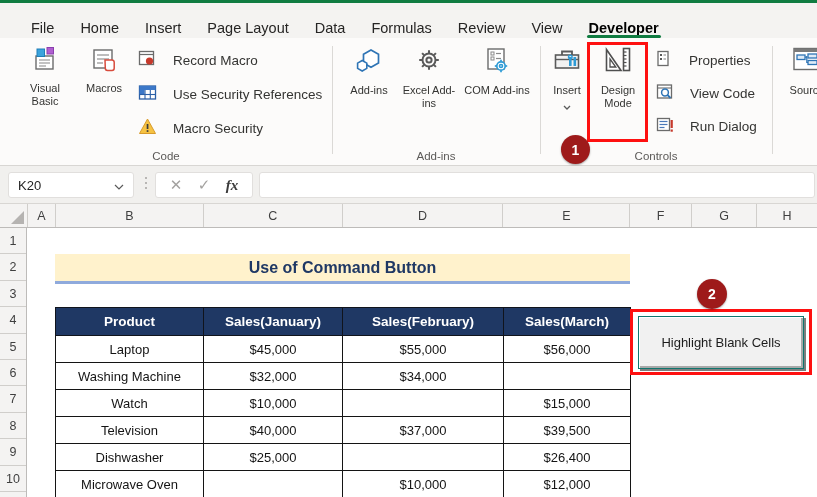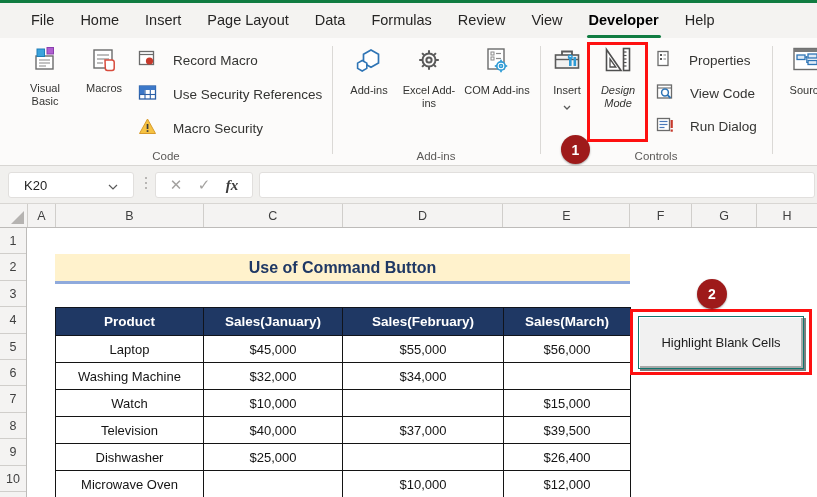--- a/index.html
+++ b/index.html
@@ -2,36 +2,36 @@
 <html><head>
 <meta charset="utf-8">
 <style>
   html,body{margin:0;padding:0;}
   .screen{position:relative;width:817px;height:497px;overflow:hidden;background:#fff;
           font-family:"Liberation Sans",sans-serif;-webkit-font-smoothing:antialiased;}
   
   .topline{position:absolute;left:0;top:0;width:817px;height:3px;background:#107C41;}
   .menubar{position:absolute;left:0;top:3px;width:817px;height:35px;background:#f4f3f1;
            display:flex;align-items:stretch;padding-left:18px;box-sizing:border-box;}
-  .tab{position:relative;padding:0 13px;font-size:14.5px;color:#262524;line-height:35px;cursor:default;white-space:nowrap;}
+  .tab{position:relative;padding:8px 13px;font-size:14.5px;color:#262524;line-height:35px;cursor:default;white-space:nowrap;}
   .tab.active{font-weight:bold;color:#000;}
   .tab .tabline{position:absolute;left:11px;right:11px;bottom:0;height:3px;background:#107C41;border-radius:2px;}
   
   .ribbon{position:absolute;left:0;top:38px;width:817px;height:128px;background:#fcfbfa;border-bottom:1px solid #d8d6d3;box-sizing:border-box;}
   .vsep{position:absolute;top:8px;height:108px;width:1px;background:#dbd9d6;}
   .grplabel{position:absolute;bottom:3px;font-size:11.5px;color:#5c5a58;text-align:center;}
   .bigbtn{position:absolute;top:8px;display:flex;flex-direction:column;align-items:center;
           font-size:11px;color:#343432;text-align:center;line-height:1.12;}
   .bigbtn .ic{margin-bottom:6px;}
   .smallbtn{position:absolute;display:flex;align-items:center;gap:16px;font-size:13.5px;color:#343432;height:24px;white-space:nowrap;}
   .chev{margin-top:3px;}
   
   .fbar{position:absolute;left:0;top:166px;width:817px;height:38px;background:#f1f0ee;border-bottom:1px solid #d8d6d3;box-sizing:border-box;}
   .namebox{position:absolute;left:8px;top:6px;width:126px;height:26px;background:#fff;border:1px solid #e1dfdd;border-radius:3px;
-           box-sizing:border-box;display:flex;align-items:center;padding:0 15px;font-size:13px;color:#1f1f1f;}
+           box-sizing:border-box;display:flex;align-items:center;padding:0 9px;font-size:13px;color:#1f1f1f;}
   .namebox .nval{flex:1;}
   .dots{position:absolute;left:145px;top:11px;display:flex;flex-direction:column;gap:3px;}
   .dots i{width:2px;height:2px;border-radius:50%;background:#a5a3a1;}
   .fnbox{position:absolute;left:155px;top:6px;width:98px;height:26px;background:#fff;border:1px solid #e1dfdd;border-radius:3px;
          box-sizing:border-box;display:flex;align-items:center;justify-content:space-around;padding:0 6px;}
   .xicon{color:#a3a19f;font-size:15px;}
   .vicon{color:#a3a19f;font-size:15px;}
   .fxicon{font-family:"Liberation Serif",serif;font-style:italic;font-weight:bold;font-size:15px;color:#3b3b3b;}
   .ffield{position:absolute;left:259px;top:6px;width:556px;height:26px;background:#fff;border:1px solid #e1dfdd;border-radius:3px;box-sizing:border-box;
           font-size:13px;color:#1f1f1f;display:flex;align-items:center;padding:0 6px;}
@@ -74,21 +74,20 @@
     <div class="tab">Insert</div>
     <div class="tab">Page Layout</div>
     <div class="tab">Data</div>
     <div class="tab">Formulas</div>
     <div class="tab">Review</div>
     <div class="tab">View</div>
     <div class="tab active">
       <span>Developer</span>
       <span class="tabline"></span>
     </div>
-    <div class="tab">Help</div>
   </div>
 
   <div class="ribbon">
 
     <div class="bigbtn" style="left:16px;width:58px;">
       <span class="ic">
         <svg width="28" height="28" viewBox="0 0 28 28">
           <rect x="5" y="10" width="17" height="13" fill="#fff" stroke="#6b6b6b" stroke-width="1.4"></rect>
           <line x1="8" y1="14" x2="19" y2="14" stroke="#9a9a9a" stroke-width="1.2"></line>
           <line x1="8" y1="17" x2="19" y2="17" stroke="#9a9a9a" stroke-width="1.2"></line>
@@ -218,21 +217,21 @@
         </svg>
       </span>
       <span>Insert</span>
       <span class="chev">
         <svg width="8" height="5" viewBox="0 0 8 5">
             <polyline points="1,1 4,4 7,1" fill="none" stroke="#5a5a5a" stroke-width="1.3"></polyline>
           </svg>
       </span>
     </div>
 
-    <div class="bigbtn" style="left:591px;width:54px;font-style:italic;">
+    <div class="bigbtn" style="left:591px;width:54px;">
       <span class="ic">
         <svg width="30" height="30" viewBox="0 0 30 30">
           <path d="M3.5 3.5 L18 24.5 H3.5 Z" fill="#fff" stroke="#4f4f4f" stroke-width="1.6"></path>
           <path d="M7 13 L12.8 21 H7 Z" fill="#fff" stroke="#4f4f4f" stroke-width="1.3"></path>
           <rect x="20.5" y="2.5" width="6" height="22" fill="#fff" stroke="#4f4f4f" stroke-width="1.6"></rect>
           <g stroke="#4f4f4f" stroke-width="1.2">
             <line x1="20.5" y1="6" x2="23.5" y2="6"></line>
               <line x1="20.5" y1="9.5" x2="23.5" y2="9.5"></line>
             <line x1="20.5" y1="13" x2="23.5" y2="13"></line>
               <line x1="20.5" y1="16.5" x2="23.5" y2="16.5"></line>

